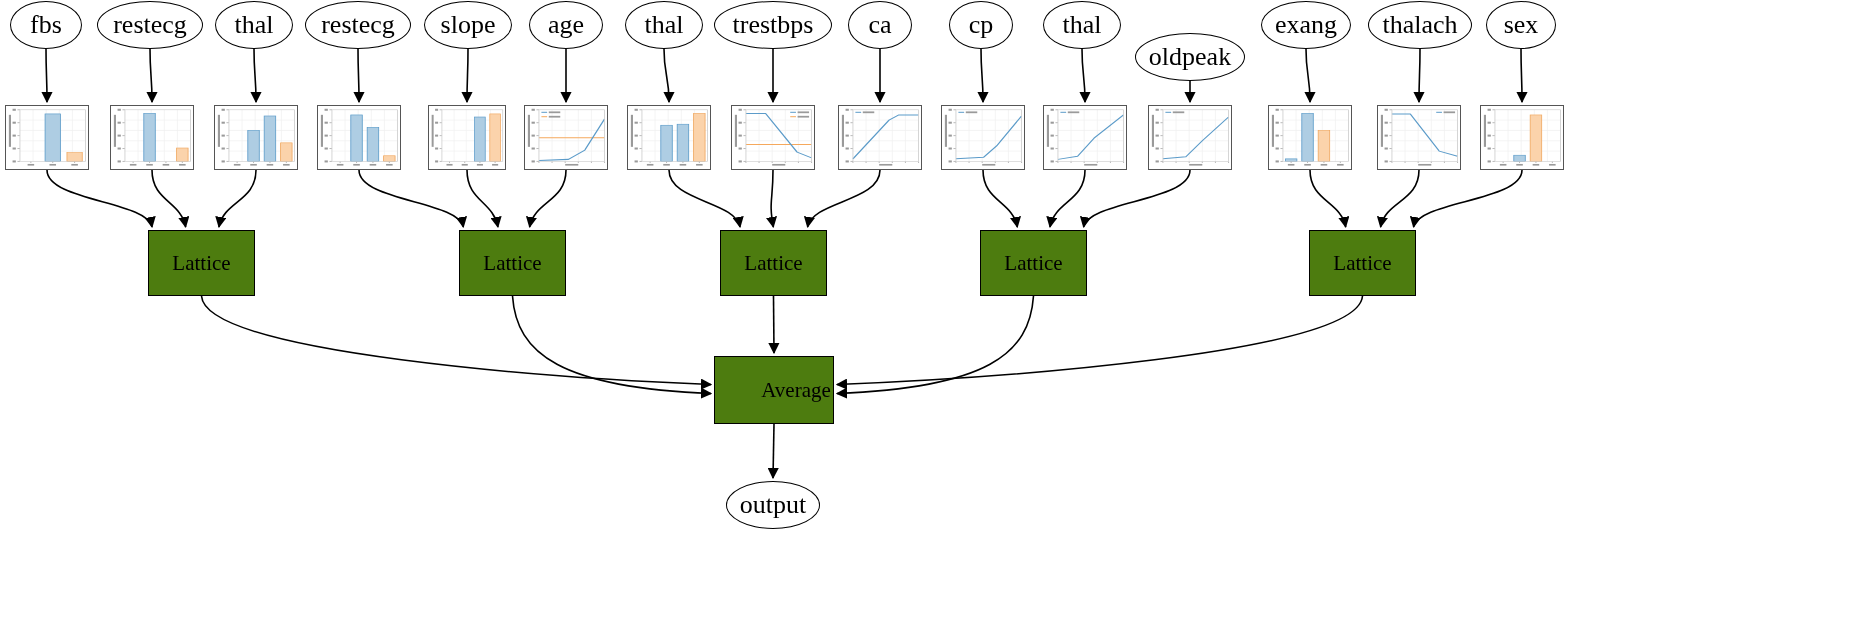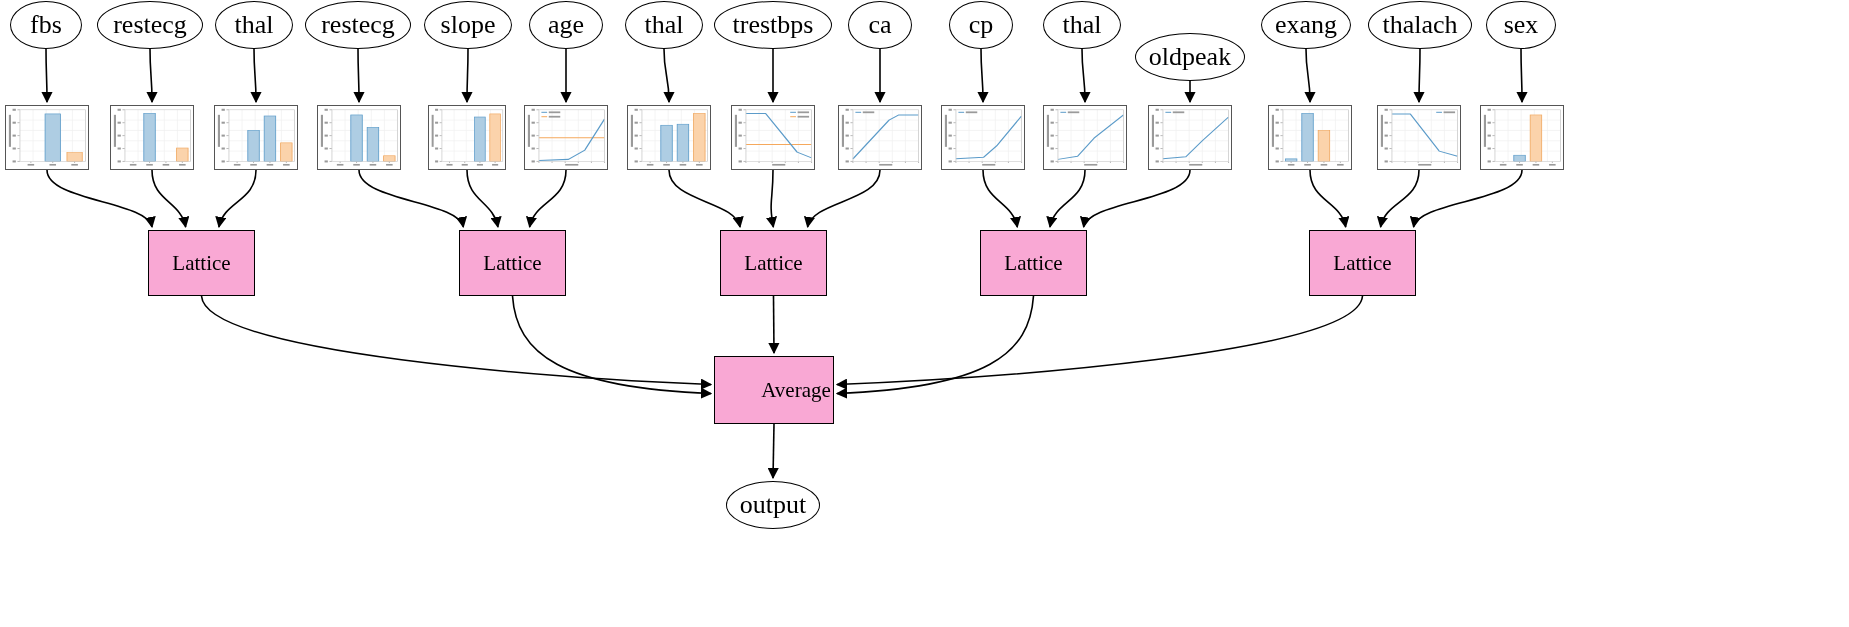--- a/index.html
+++ b/index.html
@@ -5,21 +5,21 @@
   html,body{margin:0;padding:0;background:#ffffff;}
   body{width:1849px;height:627px;overflow:hidden;
        font-family:"Liberation Serif","DejaVu Serif",serif;}
   #stage{position:relative;width:1849px;height:627px;}
   #edges{position:absolute;left:0;top:0;width:1849px;height:627px;pointer-events:none;}
 
   .node{position:absolute;box-sizing:border-box;display:flex;
         align-items:center;justify-content:center;color:#000;}
   .ellipse{border:1.6px solid #000;border-radius:50%;background:#fff;
            font-size:26px;line-height:1;white-space:nowrap;}
-  .boxnode{border:1.6px solid #000;background:#f9a8d4;font-size:21px;white-space:nowrap;}
+  .boxnode{border:1.6px solid #000;background:#4d7c0f;font-size:21px;white-space:nowrap;}
 
   .panel{position:absolute;box-sizing:border-box;border:1.5px solid #555;
          background:#fff;overflow:hidden;}
   .panel svg{display:block;width:100%;height:100%;}
 </style>
 </head>
 <body>
 
 <div id="stage">
   <svg id="edges" viewBox="0 0 1849 627">

